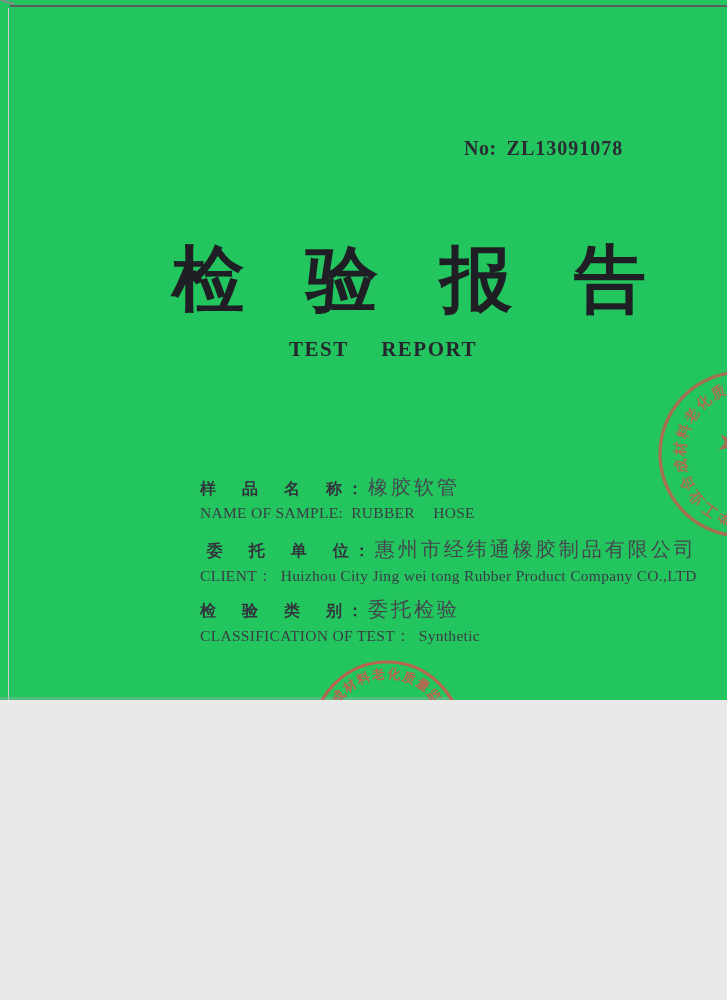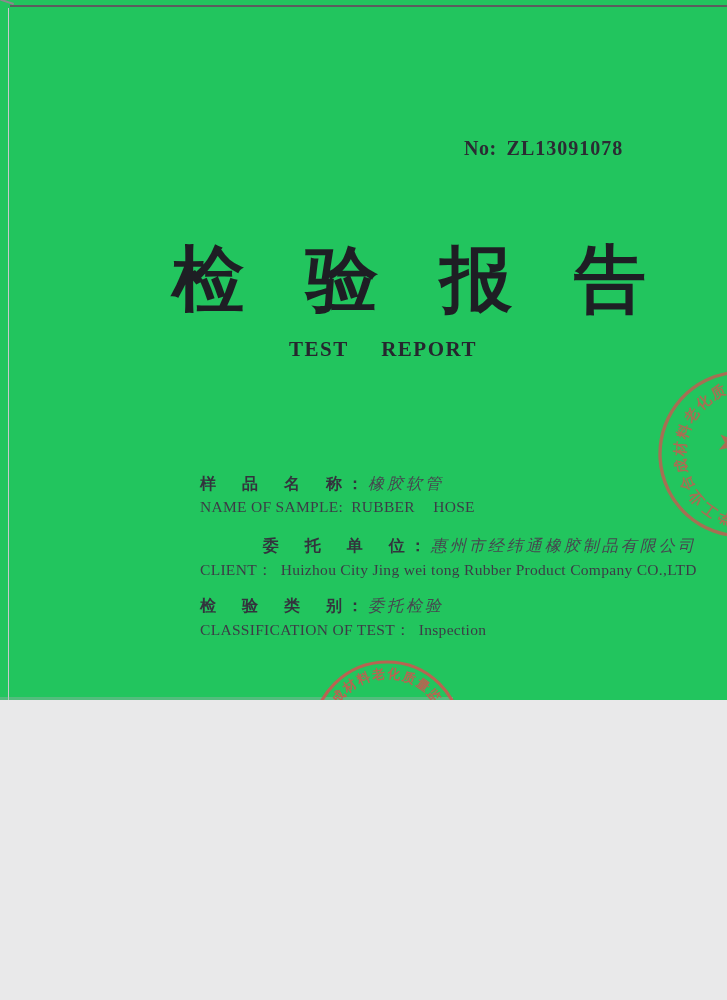--- a/index.html
+++ b/index.html
@@ -40,21 +40,21 @@
 
   .fields{position:absolute;left:200px;top:0;width:470px;}
   .field-row{position:absolute;left:0;}
   .row-0{top:474px;} .row-1{top:536px;text-align:right;} .row-2{top:596px;}
   .cn-line{white-space:nowrap;}
   .cn-label{
     font-size:16px;font-weight:700;color:#33333d;
     letter-spacing:5px;
   }
   .cn-value{
-    font-size:16px;font-weight:400;color:#46464f;letter-spacing:3px;font-style:italic;
+    font-size:20px;font-weight:400;color:#46464f;letter-spacing:3px;
   }
   .en-line{
     margin-top:3px;font-size:15.5px;color:#3c3c46;letter-spacing:.3px;white-space:nowrap;
   }
   .en-value{margin-left:8px;}
   .wide-words{word-spacing:14px;}
 
   .footer-org-cn{
     position:absolute;top:699px;left:146px;
     font-size:27.5px;font-weight:700;color:#222229;
@@ -104,21 +104,21 @@
       <div class="en-line">
         <span>CLIENT：</span><span class="en-value">Huizhou City Jing wei tong Rubber Product Company CO.,LTD</span>
       </div>
     </div>
 
     <div class="field-row row-2">
       <div class="cn-line">
         <span class="cn-label">检　验　类　别：</span><span class="cn-value">委托检验</span>
       </div>
       <div class="en-line">
-        <span>CLASSIFICATION OF TEST：</span><span class="en-value">Inspection</span>
+        <span>CLASSIFICATION OF TEST：</span><span class="en-value">Synthetic</span>
       </div>
     </div>
 
   </div>
 
   <div class="footer-org-cn">化学工业合成材料老化质量监督检验中心</div>
   <div class="footer-org-en">
     <div>The Quality Supervision and Inspection Center of Synthetic</div>
     <div>Material Ageing of Chemical Industry</div>
   </div>

